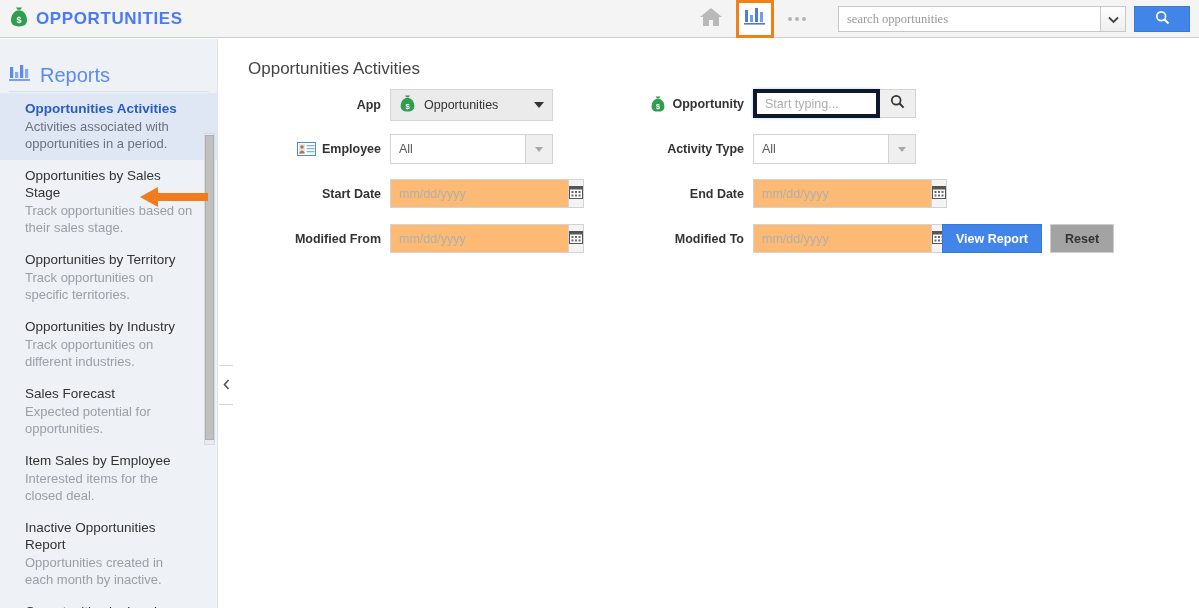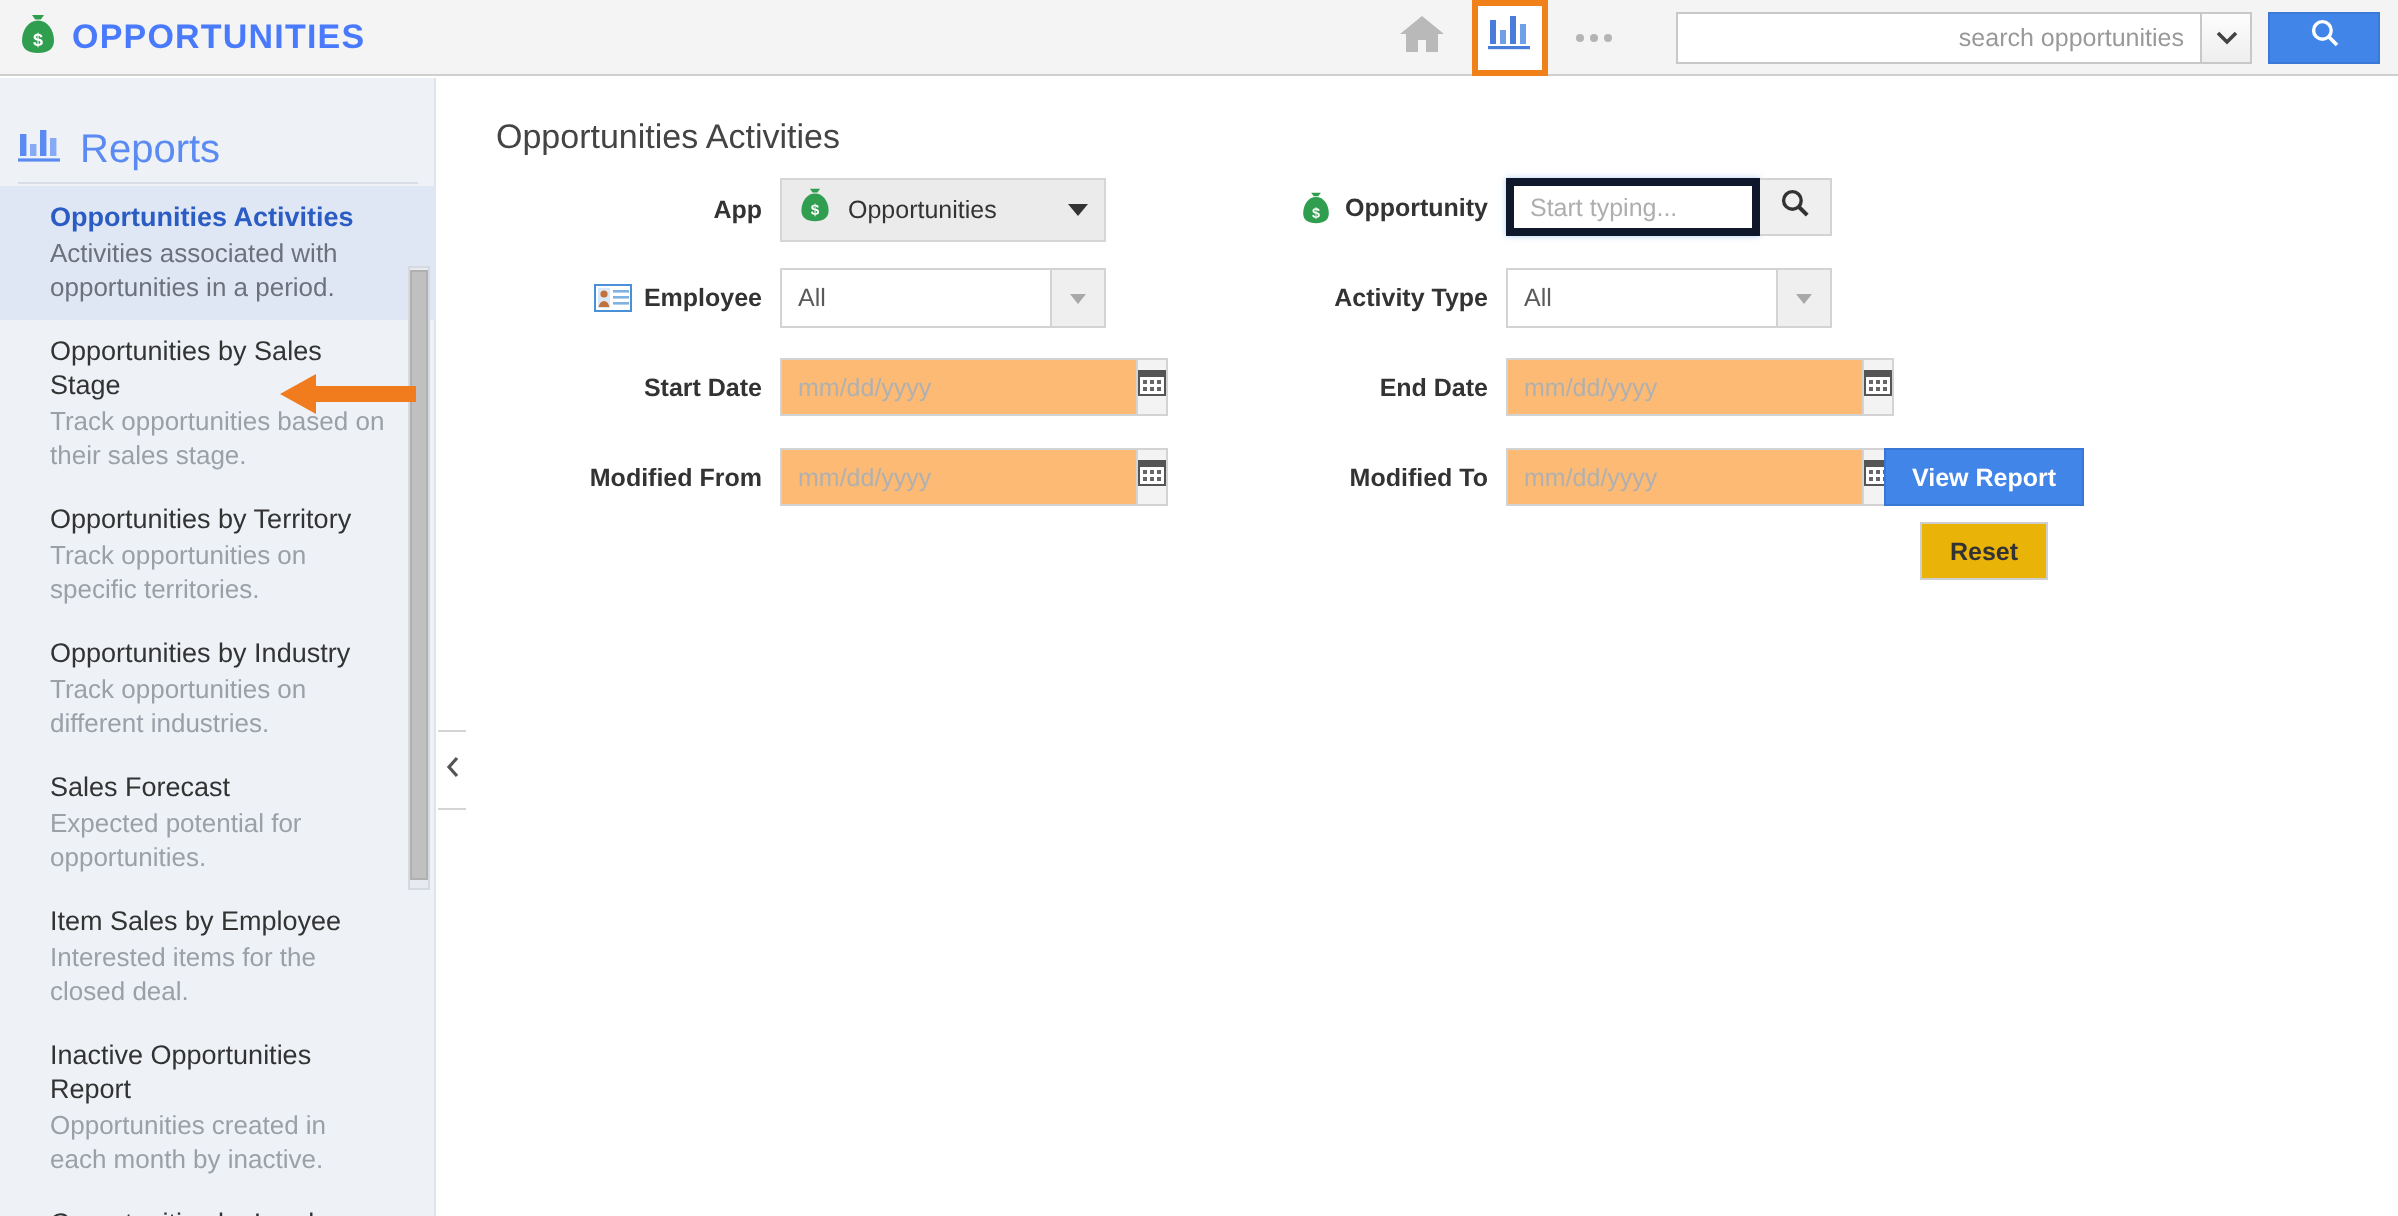--- a/index.html
+++ b/index.html
@@ -44,22 +44,21 @@
 
   .search-wrap {
     display: flex; align-items: stretch; height: 26px;
     margin-left: 22px;
   }
   .search-input {
     width: 262px; height: 26px;
     border: 1px solid #c8c8c8; border-right: none;
     background: #fff; font-size: 12.5px; color: #b91c1c;
     padding: 0 8px; outline: none;
-    font-family: Liberation Sans, sans-serif;
-    text-align: right;
+    font-family: Liberation Serif, serif;
   }
   .search-input::placeholder { color: #999; }
   .search-caret {
     width: 26px; height: 26px;
     border: 1px solid #c8c8c8;
     background: linear-gradient(#fdfdfd,#eeeeee);
     display: flex; align-items: center; justify-content: center; cursor: pointer;
   }
   .search-go {
     width: 56px; height: 26px; margin-left: 8px; margin-right: 9px;
@@ -200,21 +199,21 @@
   }
 
   
   .actions { display: flex; align-items: center; gap: 8px; }
   .btn-primary {
     height: 29px; padding: 0 13px; background: #4285e8; border: 1px solid #3877d4;
     color: #fff; font-size: 12.5px; font-weight: bold; cursor: pointer;
     display: flex; align-items: center; font-family: "Liberation Sans", sans-serif;
   }
   .btn-default {
-    height: 29px; padding: 0 14px; background: #eab308; border: 1px solid #cfcfcf;
+    height: 29px; padding: 0 14px; background: #a3a3a3; border: 1px solid #cfcfcf;
     color: #333; font-size: 12.5px; font-weight: bold; cursor: pointer;
     display: flex; align-items: center; font-family: "Liberation Sans", sans-serif;
   }
 </style>
 </head>
 <body>
 
 <div id="app">
 
   <div class="topbar">
@@ -502,21 +501,21 @@
                   <rect x="6" y="6" width="2" height="2" fill="#666"></rect>
                   <rect x="9.5" y="6" width="2" height="2" fill="#666"></rect>
                   <rect x="2.5" y="9.5" width="2" height="2" fill="#666"></rect>
                   <rect x="6" y="9.5" width="2" height="2" fill="#666"></rect>
                   <rect x="9.5" y="9.5" width="2" height="2" fill="#666"></rect>
                 </svg>
               </span>
             </div>
           </div>
         </div>
-        <div class="actions" style="margin-left:26px;flex-direction:column;">
+        <div class="actions" style="margin-left:26px;">
           <button class="btn-primary">View Report</button>
           <button class="btn-default">Reset</button>
         </div>
       </div>
 
     </div>
   </div>
 </div>
 
 </body></html>

